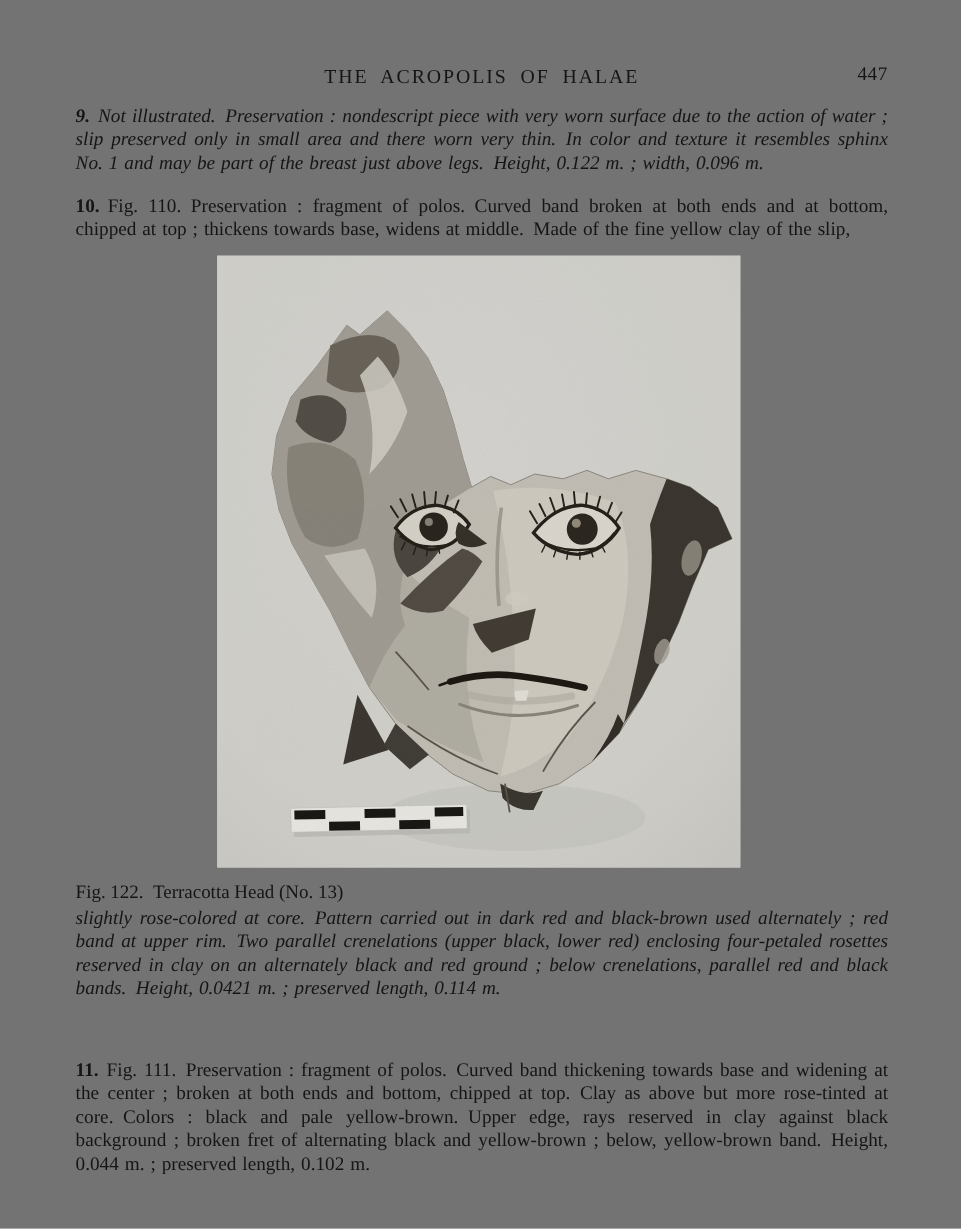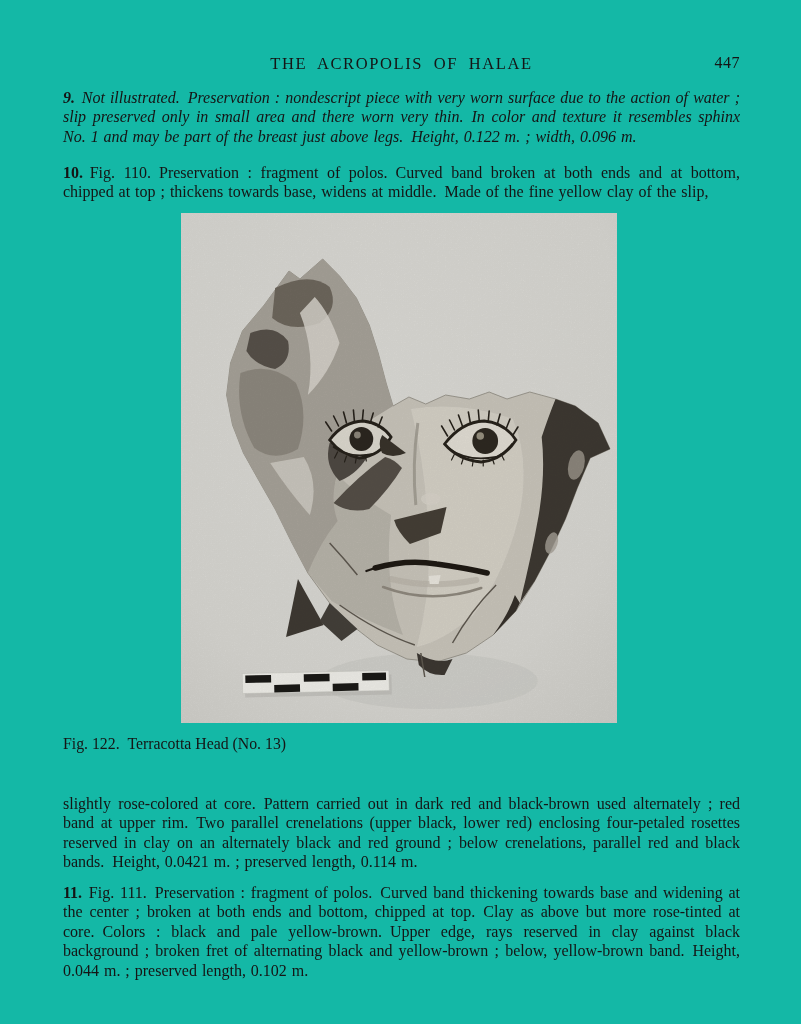--- a/index.html
+++ b/index.html
@@ -1,19 +1,19 @@
 <!DOCTYPE html>
 <html><head>
 <meta charset="utf-8">
 <style>
   html,body{margin:0;padding:0;background:#ffffff;}
   .page{
     position:relative;
     width:801px;height:1024px;
-    background:#14b8a6;
+    background:#737373;
     font-family:"Liberation Serif","DejaVu Serif",serif;
     color:#151515;
     overflow:hidden;
   }
   .running-head{
     position:absolute;left:63px;top:54px;width:677px;height:22px;
   }
   .running-head .title{
     display:block;text-align:center;
     font-size:16.5px;letter-spacing:1.6px;word-spacing:5px;
@@ -23,21 +23,21 @@
   }
   .body-para{
     position:absolute;left:63px;width:677px;margin:0;
     font-size:16px;line-height:19.4px;
     text-align:justify;
     word-spacing:0.06em;
   }
   .pnum{font-weight:700;padding-right:0.42em;}
   .p9{top:88px;font-style:italic;}
   .p10{top:147px;margin-top:16px;}
-  .pcont{top:794px;}
+  .pcont{top:756px;font-style:italic;}
   .p11{top:883px;font-family:Liberation Serif, serif;}
   .photo{
     position:absolute;left:181px;top:213px;width:436px;height:510px;
     background:#d9d8d3;
   }
   .photo svg{display:block;width:100%;height:100%;}
   .caption{
     position:absolute;left:63px;top:734px;width:677px;
     text-align:left;font-size:15.8px;line-height:20px;
   }

